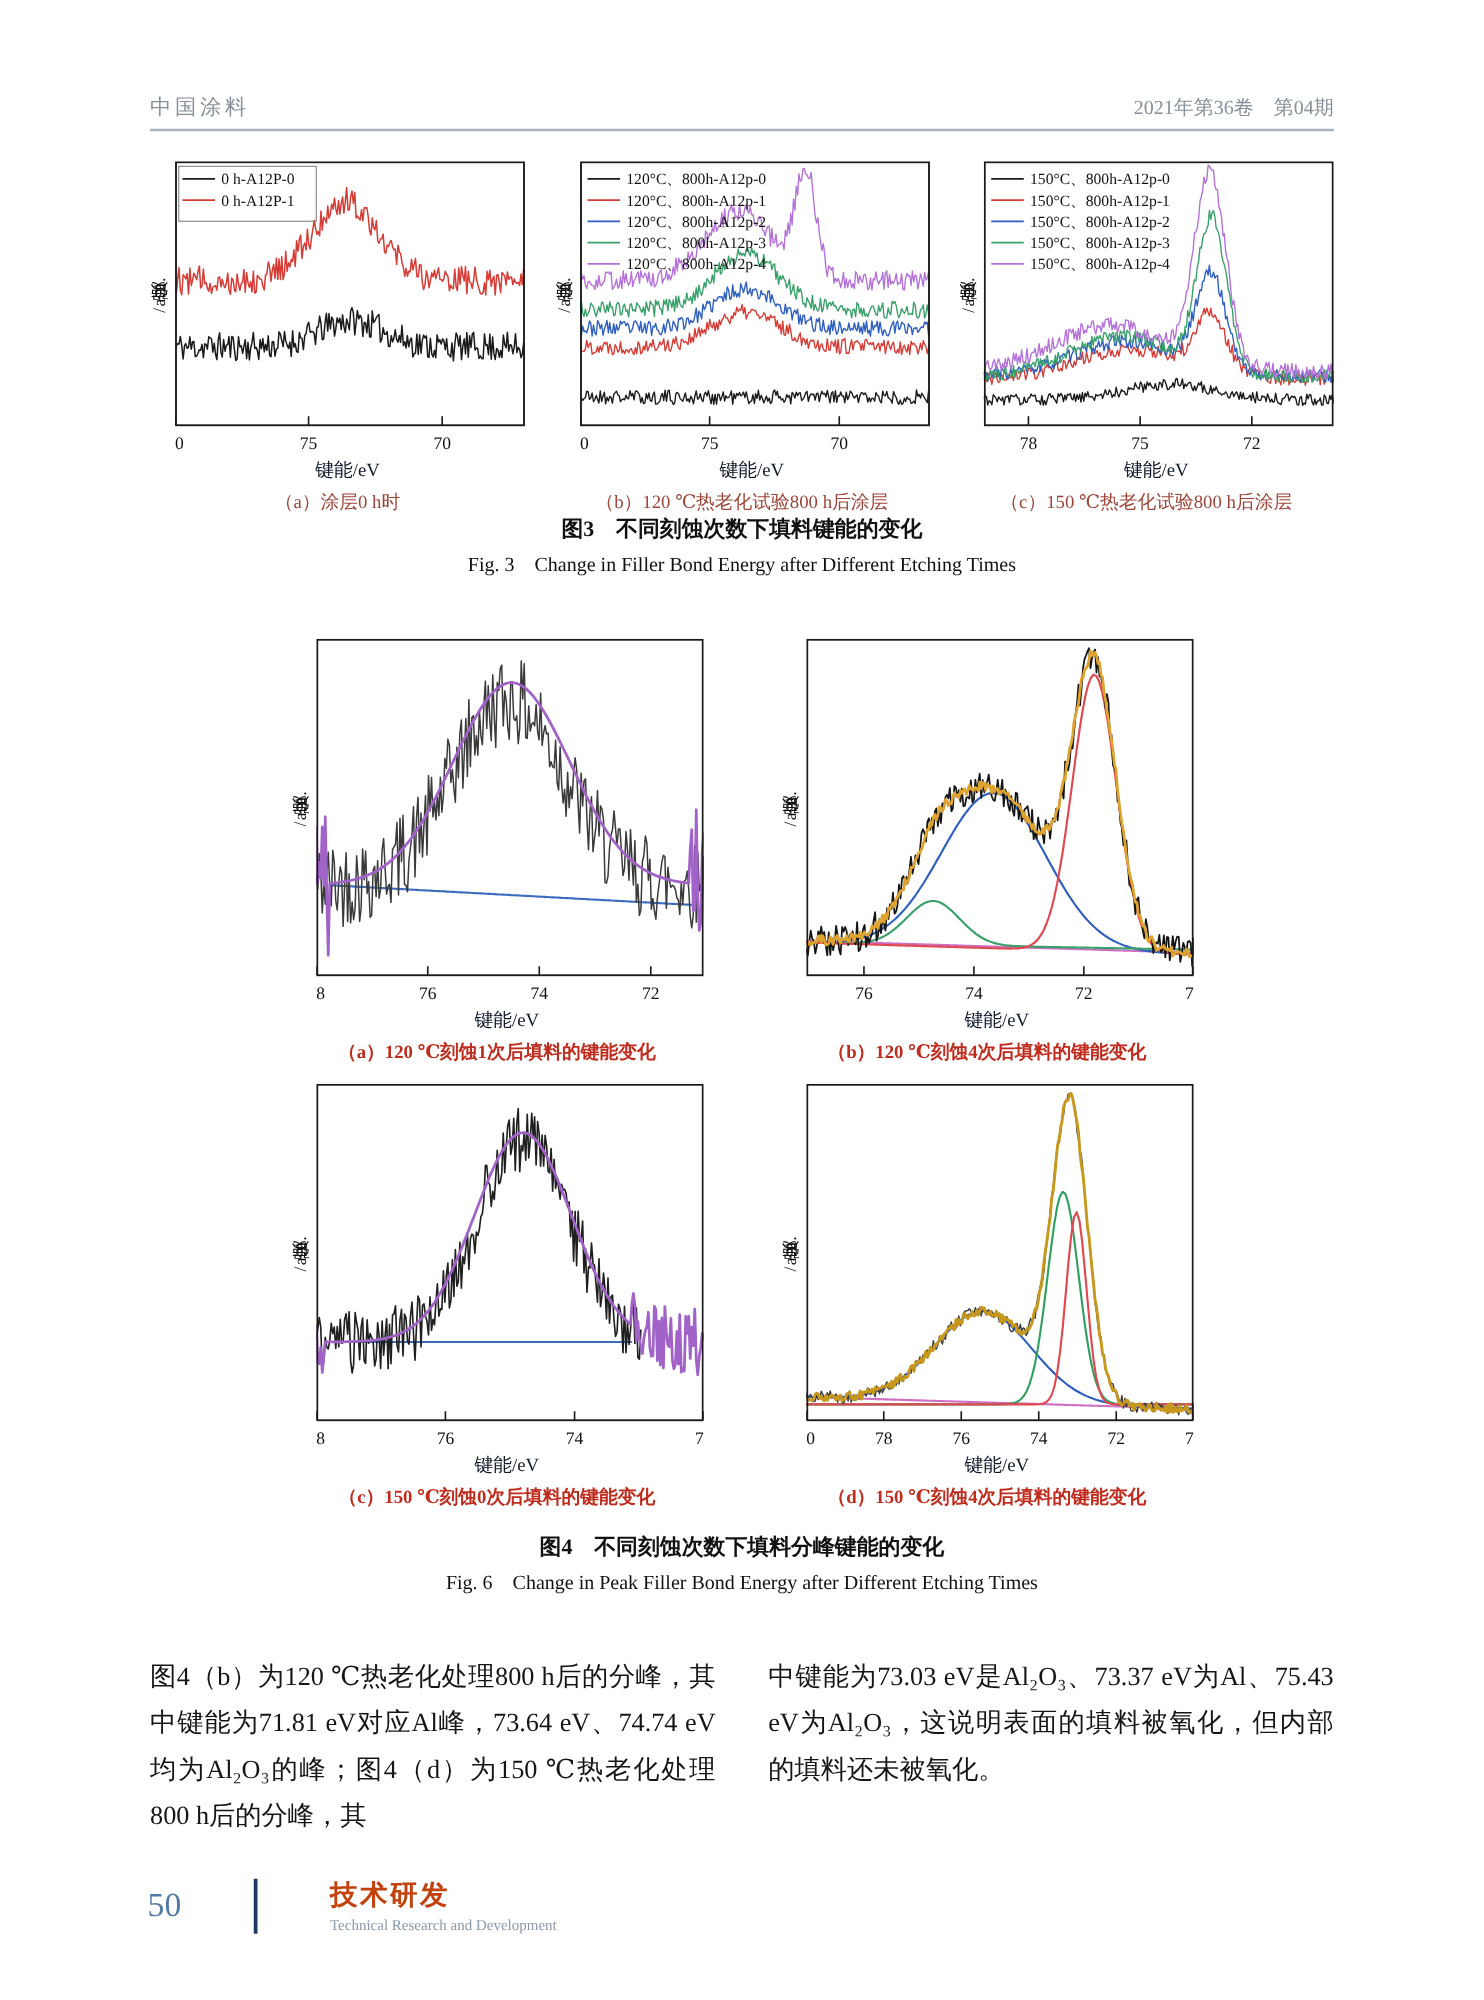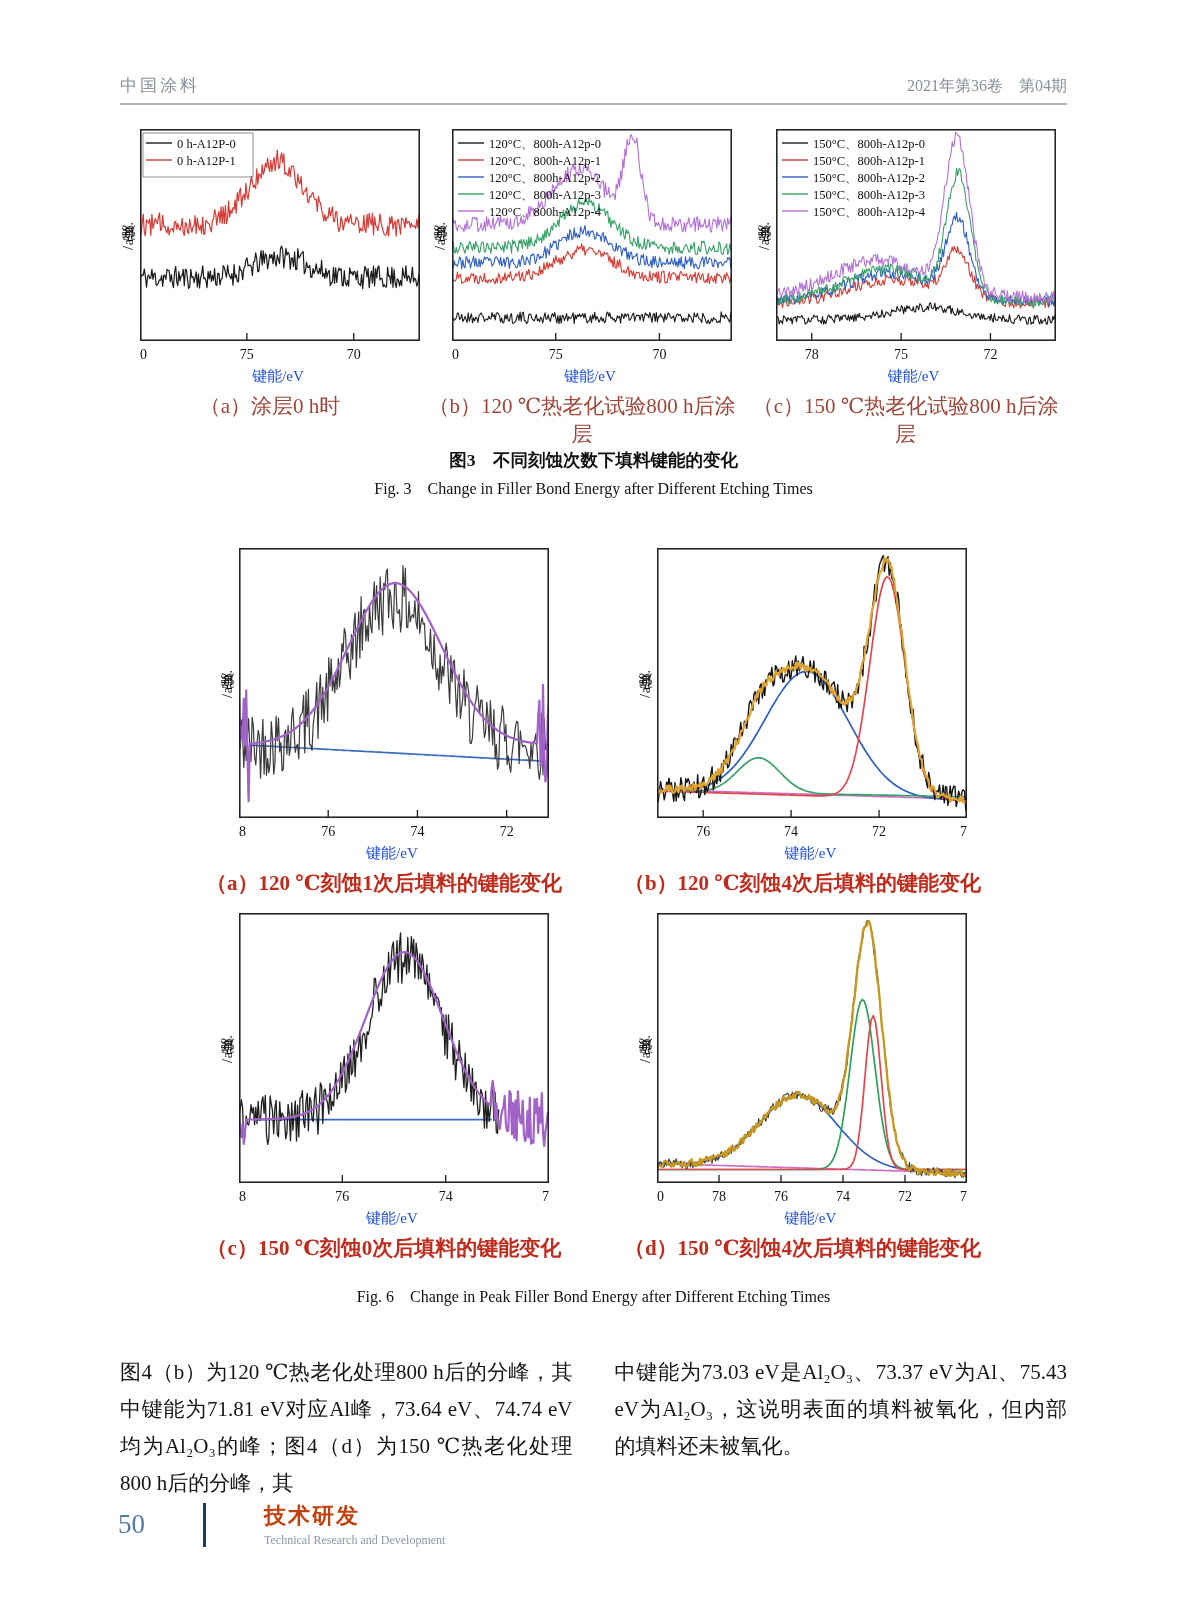--- a/index.html
+++ b/index.html
@@ -10,22 +10,22 @@
           align-items:flex-end;border-bottom:2px solid #aab3bb;padding-bottom:6px;}
   .header .journal{font-size:17px;color:#879099;letter-spacing:3px;}
   .header .issue{font-size:16px;color:#879099;}
   
   .fig3-section{margin:24px 120px 0;}
   .fig-row{display:flex;justify-content:space-between;}
   .panel{display:flex;flex-direction:column;align-items:center;}
   .plot-row{display:flex;align-items:center;}
   .ylab{writing-mode:vertical-rl;transform:rotate(180deg);font-size:14px;color:#111;
         margin-right:2px;margin-bottom:22px;letter-spacing:1px;}
-  .xlab{font-size:15px;color:#1d4ed8;text-align:center;width:100%;padding-left:16px;margin-top:0px;}
-  .sub-caption{margin-top:6px;font-size:21px;text-align:center;}
+  .xlab{font-size:15px;color:#0f172a;text-align:center;width:100%;padding-left:16px;margin-top:0px;}
+  .sub-caption{margin-top:6px;font-size:15px;text-align:center;}
   .cap3{color:#9d4538;font-weight:500;}
   .cap4{color:#bf2b1c;font-weight:700;}
   .fig-titles{text-align:center;}
   .fig3-titles{}
   .fig4-titles{margin-top:18px;}
   .title-zh{font-size:17.5px;font-weight:700;color:#111;}
   .title-en{font-size:16px;font-weight:400;color:#111;margin-top:7px;}
   .fig4-section{margin-top:48px;display:flex;flex-direction:column;align-items:center;}
   .fig4-grid{display:grid;grid-template-columns:auto auto;column-gap:62px;row-gap:16px;}
   
@@ -243,20 +243,21 @@
               <line x1="310" y1="269" x2="310" y2="262" stroke="#1a1a1a" stroke-width="1.3"></line>
               <text x="310" y="288" text-anchor="middle" font-size="14" fill="#111" font-family="&quot;Liberation Serif&quot;,&quot;DejaVu Serif&quot;,serif">70</text>
             </svg>
         </div>
         <div class="xlab">键能/eV</div>
         <div class="sub-caption cap4">（d）150 ℃刻蚀4次后填料的键能变化</div>
       </div>
 
     </div>
     <div class="fig-titles fig4-titles">
+      <div class="title-zh">图4　不同刻蚀次数下填料分峰键能的变化</div>
       <div class="title-en">Fig. 6　Change in Peak Filler Bond Energy after Different Etching Times</div>
     </div>
   </div>
 
   <div class="body-text">
     <div class="body-col">图4（b）为120 ℃热老化处理800 h后的分峰，其中键能为71.81 eV对应Al峰，73.64 eV、74.74 eV均为Al₂O₃的峰；图4（d）为150 ℃热老化处理800 h后的分峰，其</div>
     <div class="body-col">中键能为73.03 eV是Al₂O₃、73.37 eV为Al、75.43 eV为Al₂O₃，这说明表面的填料被氧化，但内部的填料还未被氧化。</div>
   </div>
 
   <div class="footer">

